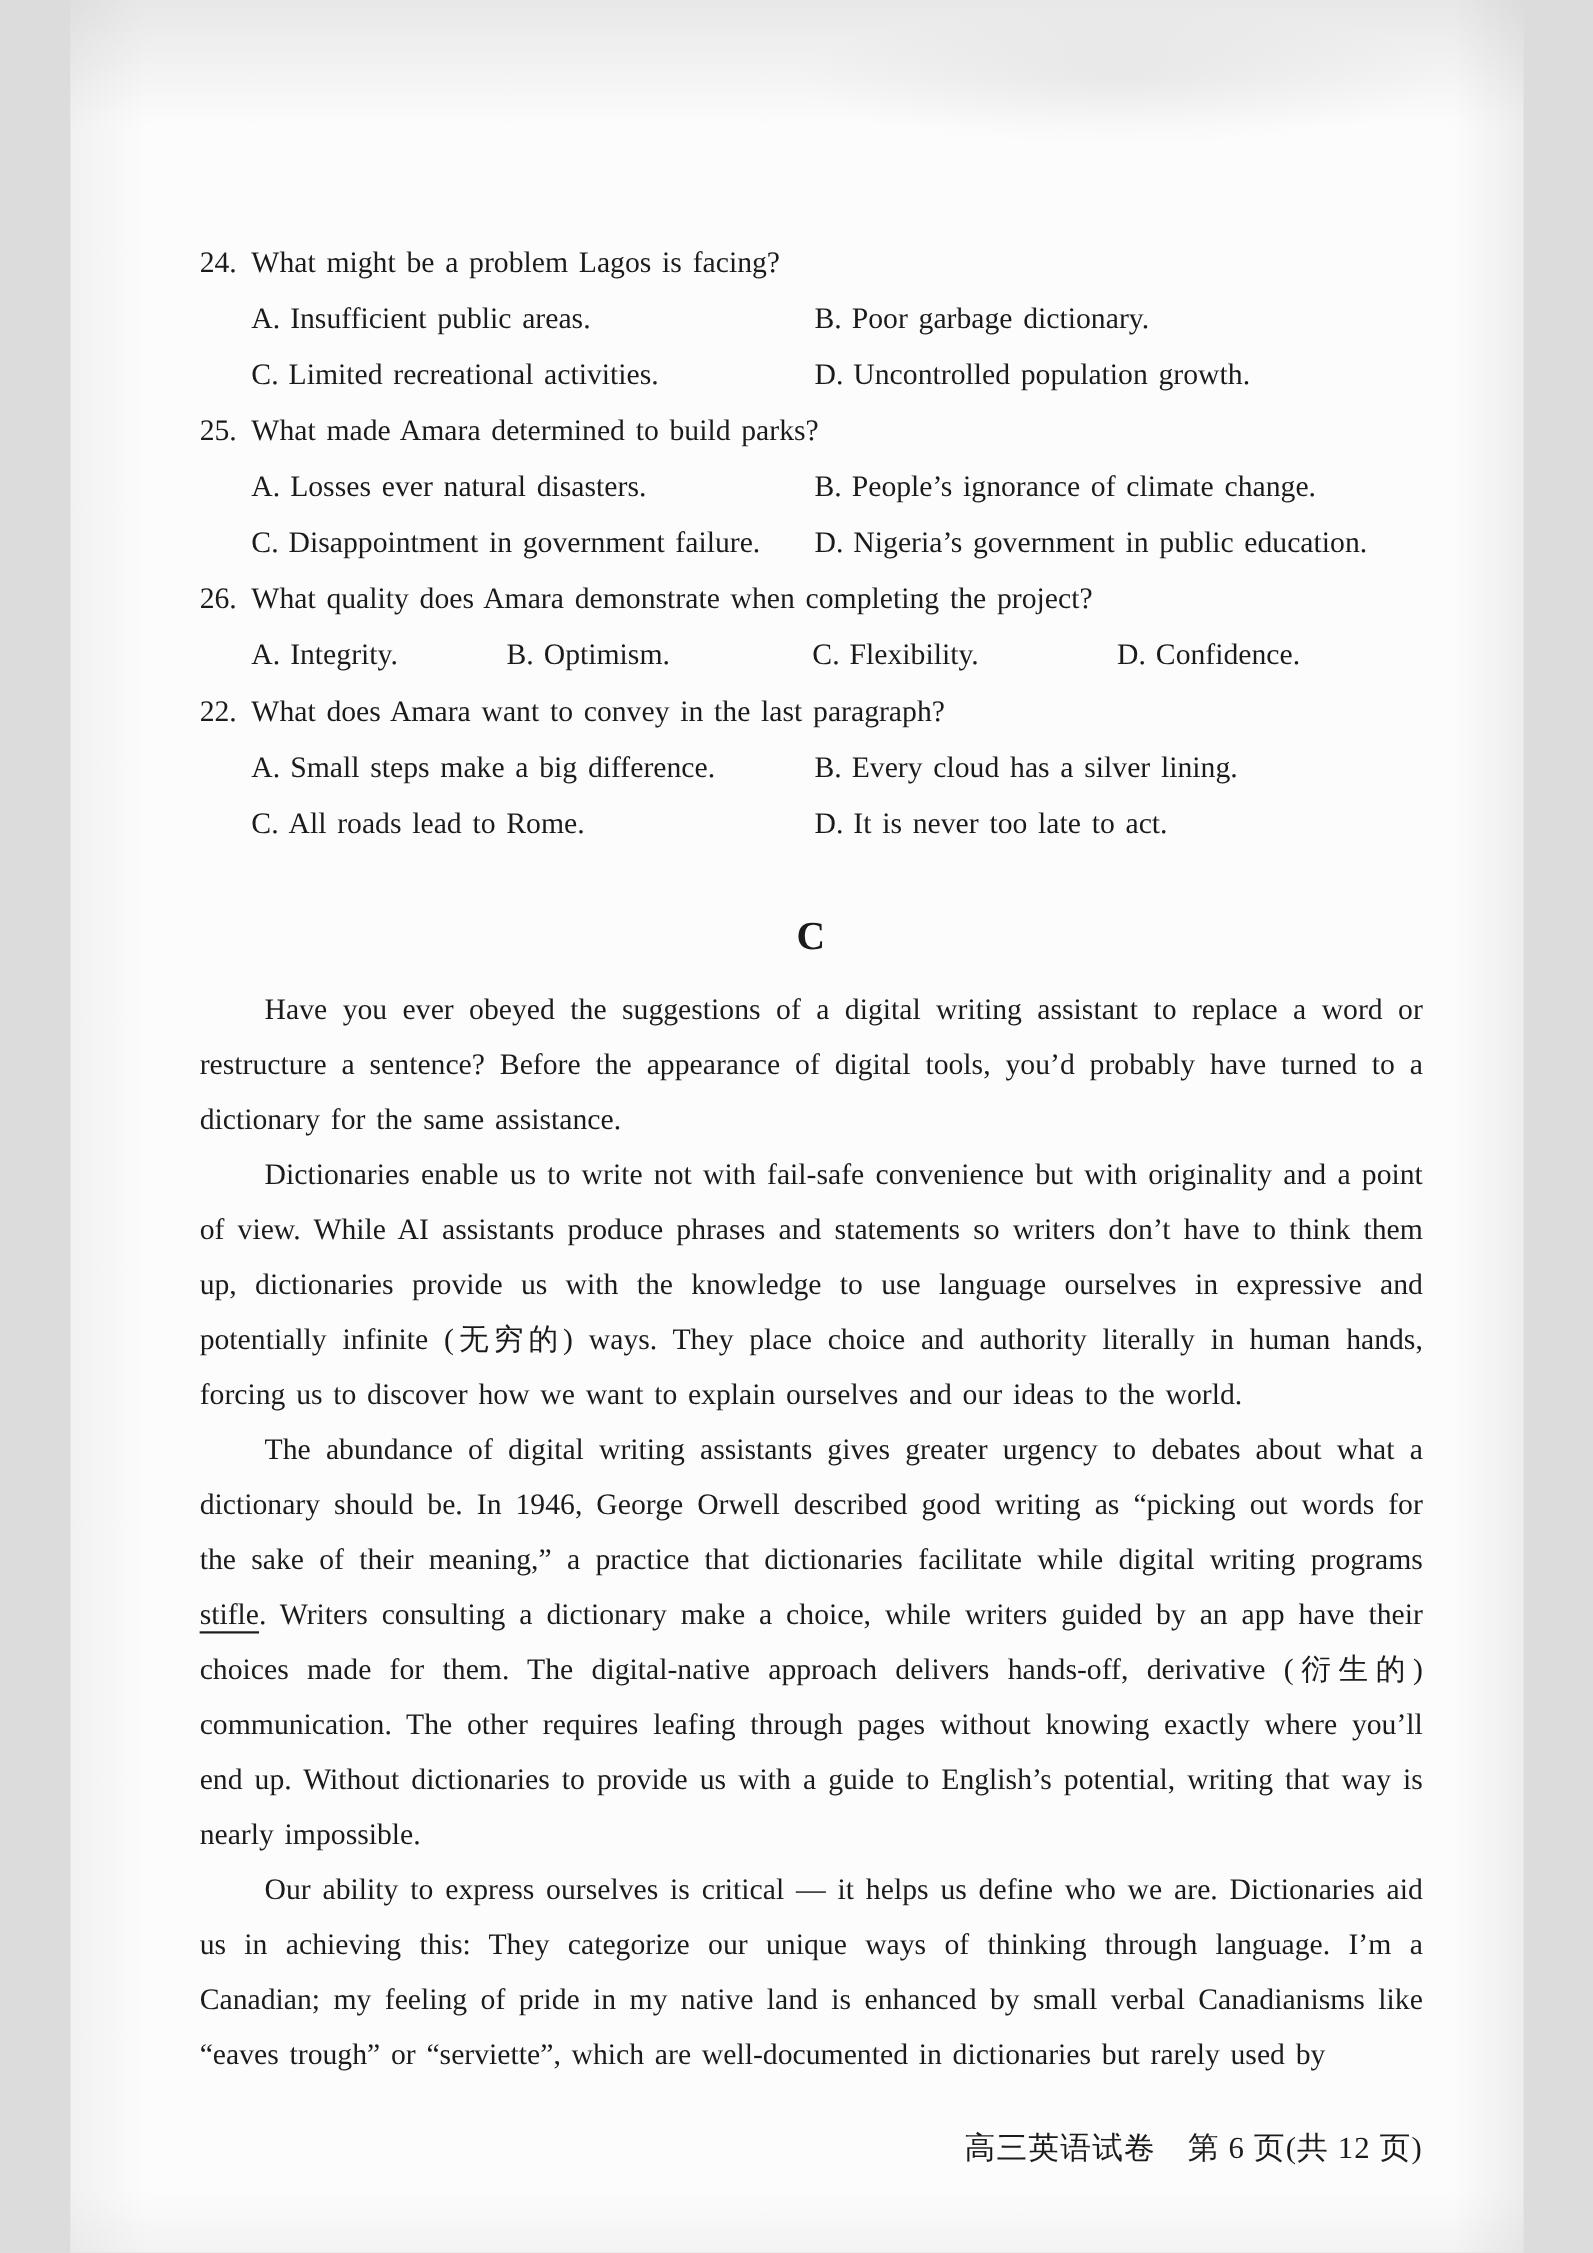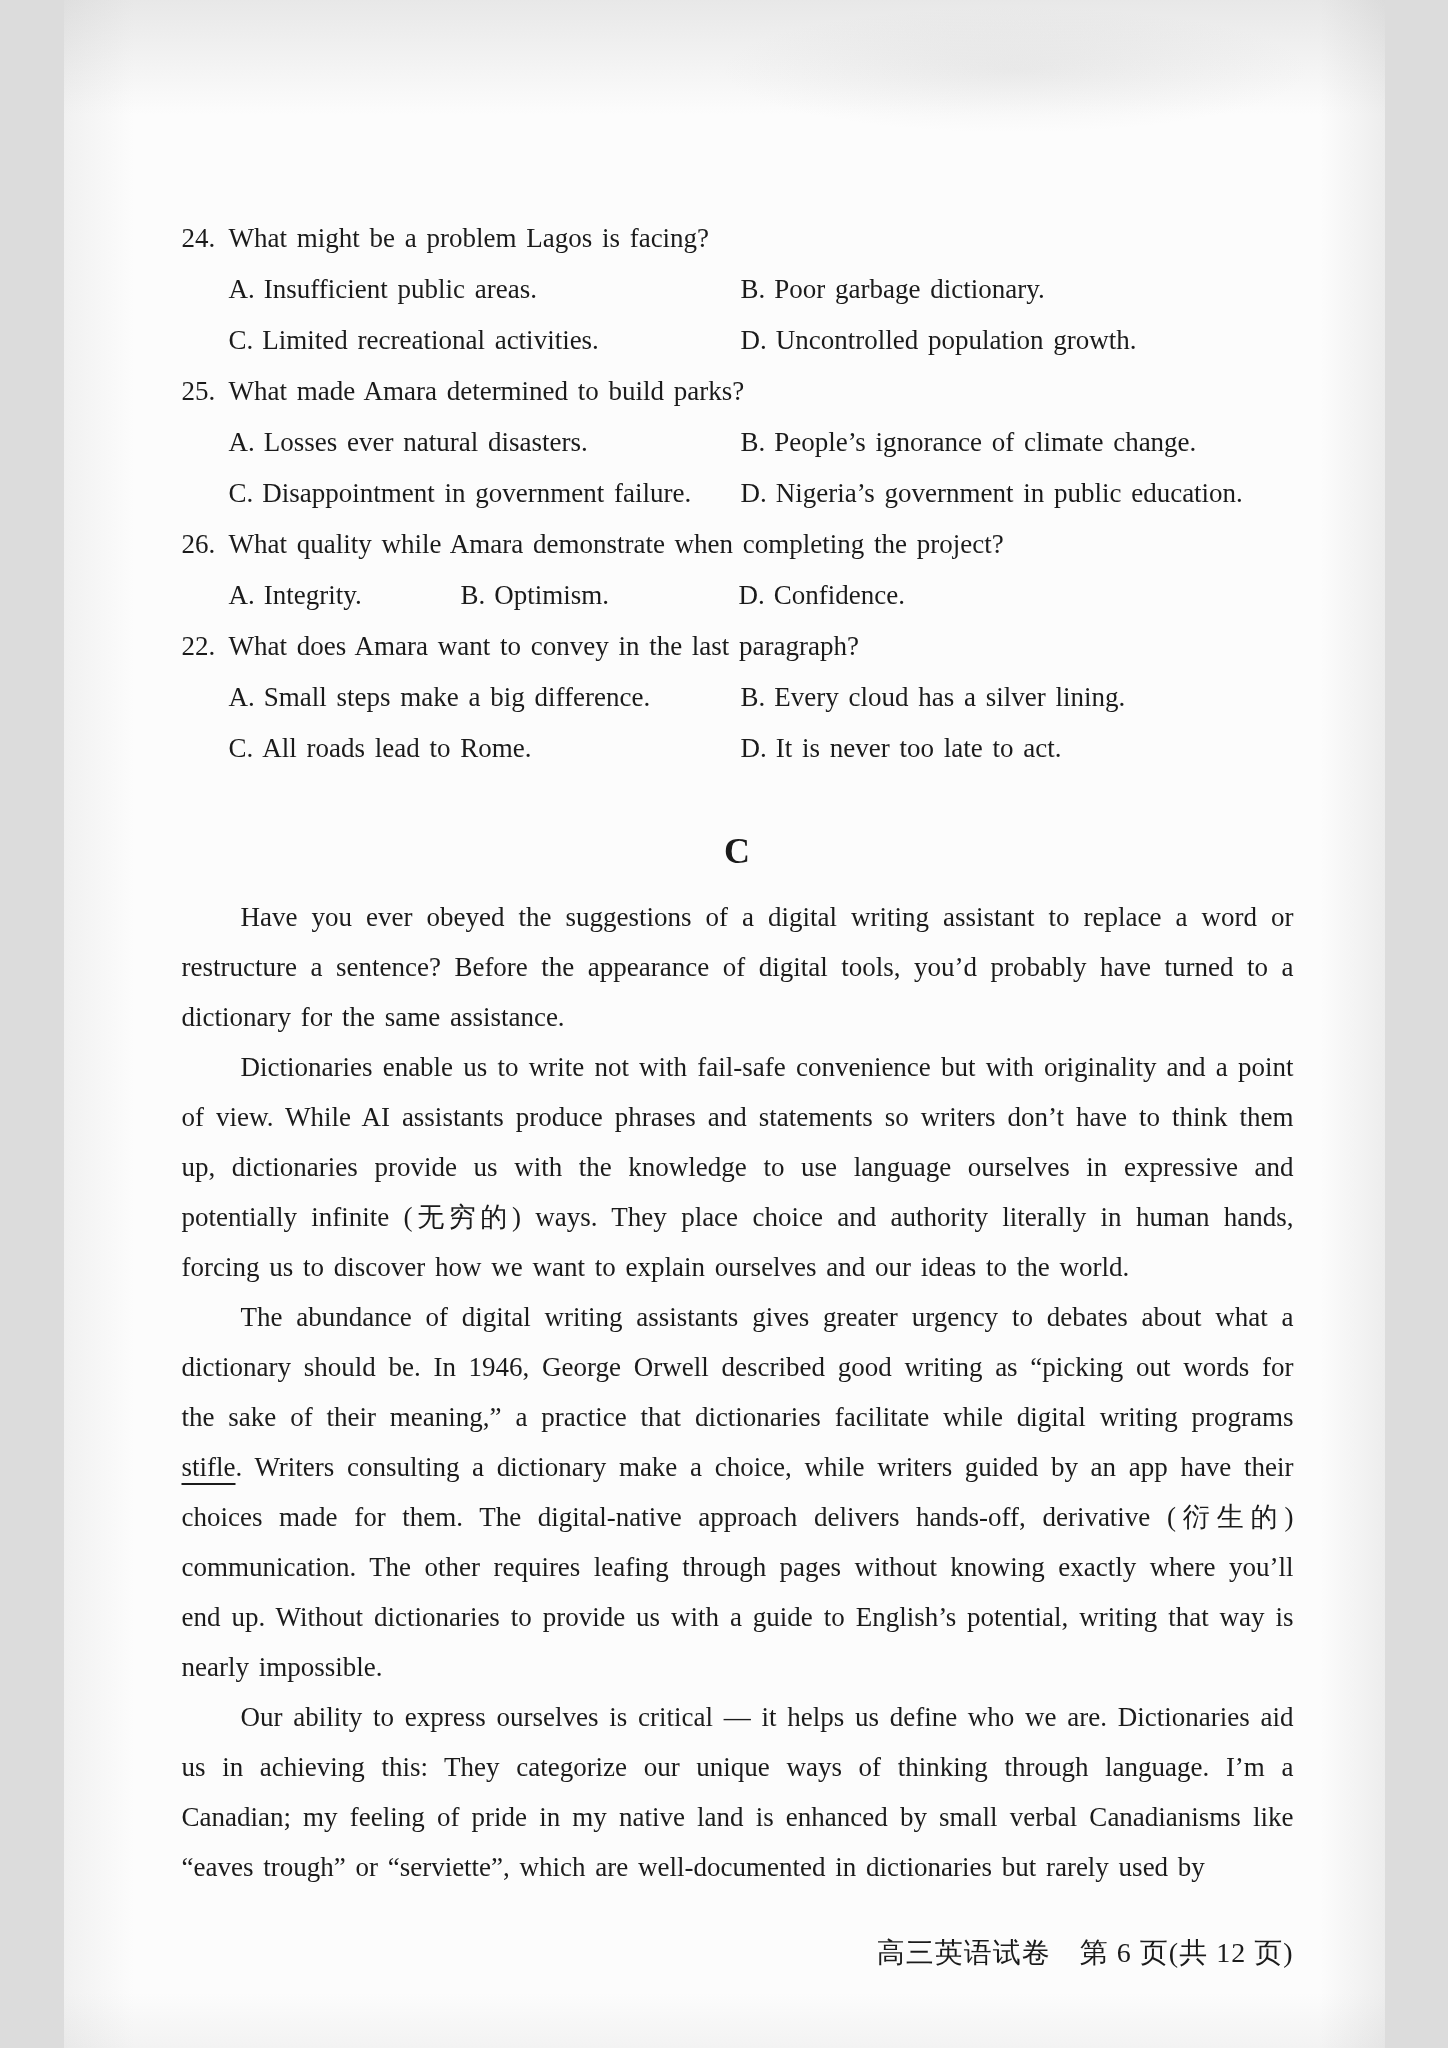--- a/index.html
+++ b/index.html
@@ -71,25 +71,26 @@
           <span><span class="opt-label">A.</span><span>Losses ever natural disasters.</span></span>
           <span><span class="opt-label">B.</span><span>People’s ignorance of climate change.</span></span>
           <span><span class="opt-label">C.</span><span>Disappointment in government failure.</span></span>
           <span><span class="opt-label">D.</span><span>Nigeria’s government in public education.</span></span>
         </div>
       </div>
 
       <div>
         <div class="qline">
           <span class="qnum">26.</span>
-          <span class="qtext">What quality while Amara demonstrate when completing the project?</span>
+          <span class="qtext">What quality does Amara demonstrate when completing the project?</span>
         </div>
         <div class="opts4">
           <span><span class="opt-label">A.</span><span>Integrity.</span></span>
           <span><span class="opt-label">B.</span><span>Optimism.</span></span>
+          <span><span class="opt-label">C.</span><span>Flexibility.</span></span>
           <span><span class="opt-label">D.</span><span>Confidence.</span></span>
         </div>
       </div>
 
       <div>
         <div class="qline">
           <span class="qnum">22.</span>
           <span class="qtext">What does Amara want to convey in the last paragraph?</span>
         </div>
         <div class="opts2">

